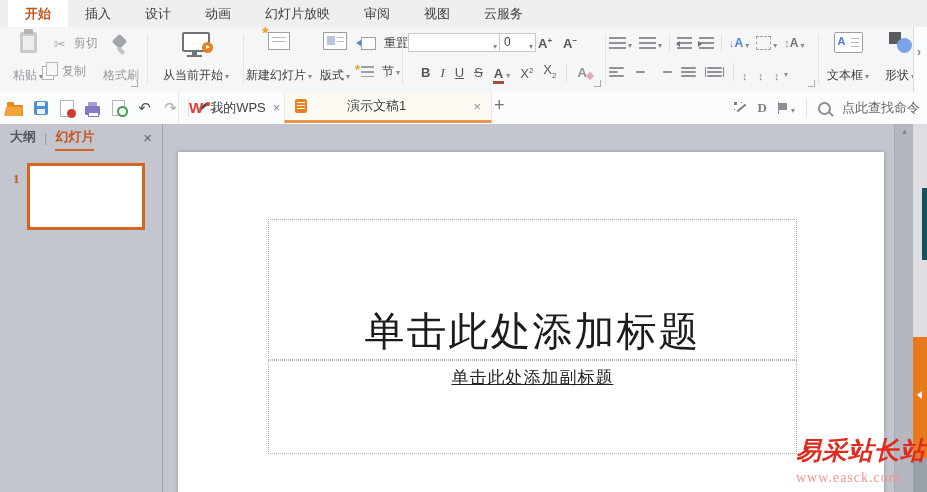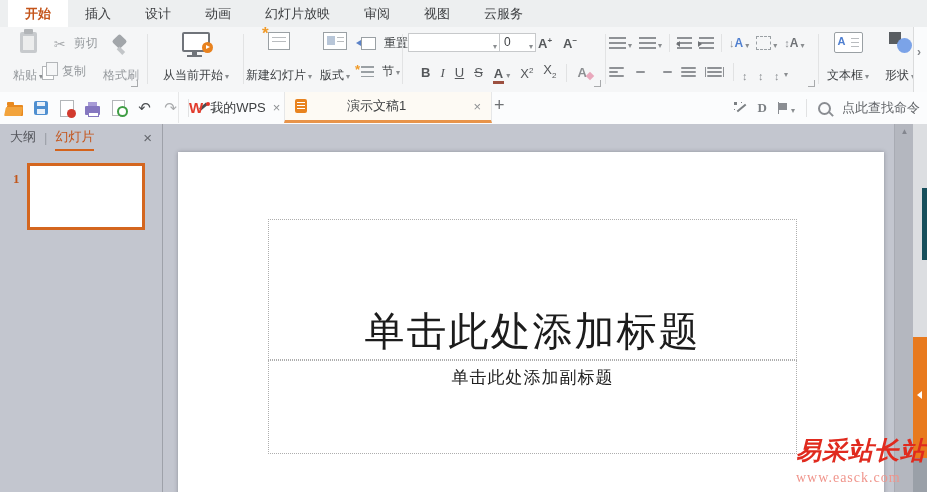--- a/index.html
+++ b/index.html
@@ -121,33 +121,33 @@
   .ic-docer{font-size:13px;font-weight:bold;color:#7c8084;font-family:"Liberation Serif",serif;}
   .ic-flag{position:relative;width:11px;height:12px;}
   .ic-flag::before{content:"";position:absolute;left:0;top:1px;width:9px;height:7px;background:#8a8d92;}
   .ic-flag::after{content:"";position:absolute;left:0;top:0;width:1.5px;height:12px;background:#8a8d92;}
   .ic-search{width:9px;height:9px;border:2px solid #8a8d92;border-radius:50%;position:relative;}
   .ic-search::after{content:"";position:absolute;width:6px;height:2px;background:#8a8d92;transform:rotate(45deg);right:-5px;bottom:-2px;}
   .searchlbl{font-size:13px;color:#64676b;}
   
   .sidebar{position:absolute;left:0;top:124px;bottom:0;width:162px;background:#c3c6cf;border-right:1px solid #9ea1a9;}
   .phead{height:26px;display:flex;align-items:center;padding:0 10px;font-size:13px;}
-  .ptab{color:#54565c;padding:4px 0 3px;border-bottom:2px solid transparent;cursor:default;}
+  .ptab{color:#54565c;padding:4px 0 3px;border-bottom:2px solid transparent;cursor:default;font-weight:bold;}
   .ptab.active{color:#c4541a;border-bottom-color:#d4631c;}
   .psep{color:#9a9da5;margin:0 8px;}
   .pclose{margin-left:auto;color:#64676d;font-size:15px;cursor:default;}
   .thumb-num{position:absolute;left:13px;top:47px;color:#c2571c;font-weight:bold;font-size:13px;font-family:"Liberation Serif",serif;}
   .thumb{position:absolute;left:27px;top:39px;width:112px;height:61px;background:#fff;border:3px solid #d4661f;}
   
   .canvas{position:absolute;left:163px;top:124px;width:731px;bottom:0;background:#c3c6cf;overflow:hidden;}
   .slide{position:absolute;left:15px;top:28px;width:706px;height:380px;background:#fff;box-shadow:0 0 4px rgba(40,44,55,.35);}
   .titlebox{position:absolute;left:90px;top:67px;width:527px;height:139px;border:1px dotted #aeaeae;display:flex;align-items:flex-end;justify-content:center;}
   .titletext{font-family:"Liberation Serif","DejaVu Serif",serif;font-size:40px;color:#1c1c1c;letter-spacing:2px;line-height:1.25;padding-bottom:2px;}
   .subbox{position:absolute;left:90px;top:208px;width:527px;height:92px;border:1px dotted #aeaeae;display:flex;align-items:flex-start;justify-content:center;}
-  .subtext{font-family:"Liberation Serif","DejaVu Serif",serif;font-size:17px;color:#202020;letter-spacing:1px;padding-top:5px;}
+  .subtext{font-family:"Liberation Serif","DejaVu Serif",serif;font-size:17px;color:#202020;letter-spacing:1px;padding-top:5px;text-decoration:underline;}
   
   .vscroll{position:absolute;left:894px;top:124px;width:19px;bottom:0;background:#b4b7bf;border-left:1px solid #a8abb3;}
   .scroll-up{height:15px;display:flex;align-items:center;justify-content:center;}
   .scroll-up::after{content:"▲";font-size:8px;color:#83868e;}
   .edge{position:absolute;left:913px;top:124px;width:14px;bottom:0;}
   .edge-top{position:absolute;left:0;right:0;top:0;height:213px;background:#dcdee1;}
   .edge-teal{position:absolute;right:0;top:64px;width:5px;height:72px;background:#17505c;}
   .edge-orange{position:absolute;left:0;right:0;top:213px;height:121px;background:#e87a1e;}
   .edge-handle{position:absolute;left:4px;top:54px;width:0;height:0;border-top:4px solid transparent;border-bottom:4px solid transparent;border-right:5px solid #fff;}
   .edge-bottom{position:absolute;left:0;right:0;top:334px;bottom:0;background:#9aa0a8;}

